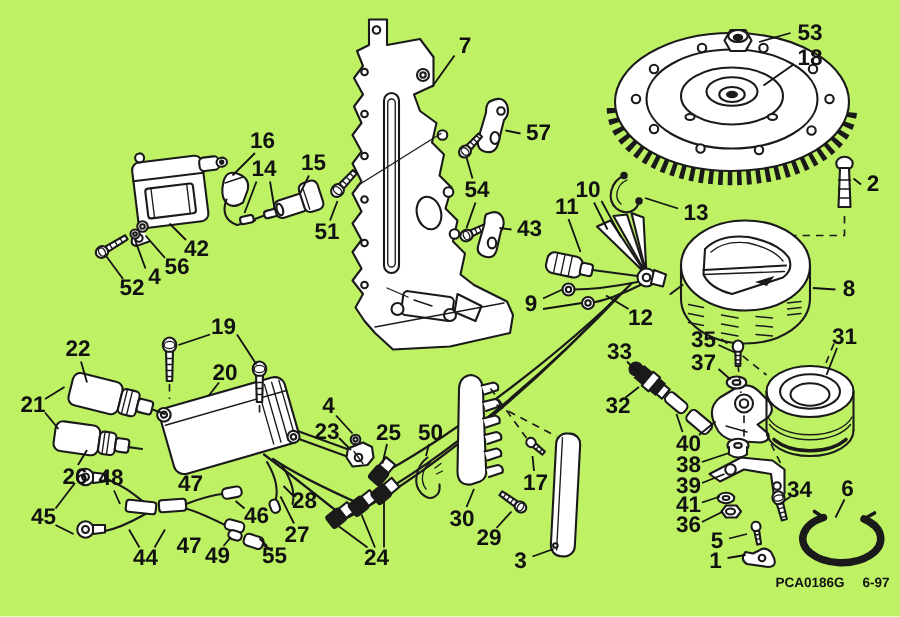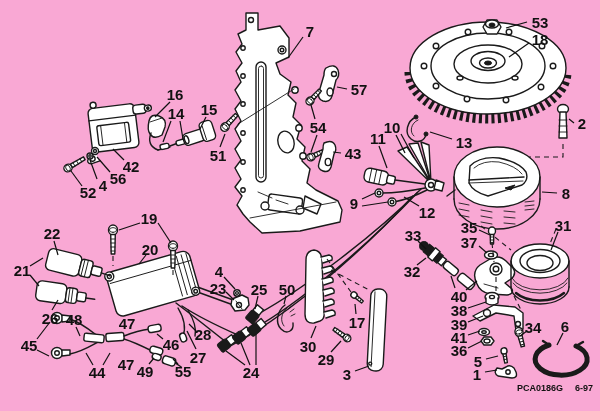--- a/index.html
+++ b/index.html
@@ -1,16 +1,16 @@
 <!DOCTYPE html>
 <html><head>
 <meta charset="utf-8">
 <style>
   html,body{margin:0;padding:0;background:#fff;}
-  .stage{position:relative;width:600px;height:411px;background:#f9a8d4;overflow:hidden;}
+  .stage{position:relative;width:600px;height:411px;background:#bef264;overflow:hidden;}
   svg{display:block;}
   .p{fill:#fff;stroke:#1a1a1a;stroke-width:1.4;stroke-linejoin:round;stroke-linecap:round;}
   .ln{fill:none;stroke:#1a1a1a;stroke-width:1.4;stroke-linecap:round;stroke-linejoin:round;}
   .thin{fill:none;stroke:#1a1a1a;stroke-width:0.9;stroke-linecap:round;}
   .dark{fill:#1a1a1a;stroke:#1a1a1a;stroke-width:1;}
   .dash{fill:none;stroke:#1a1a1a;stroke-width:1.1;stroke-dasharray:5 4;}
   .teeth{fill:none;stroke:#1a1a1a;stroke-width:15;stroke-dasharray:3 3.2;}
   .wire{fill:none;stroke:#1a1a1a;stroke-width:1.5;stroke-linecap:round;}
   .ring6{fill:none;stroke:#1a1a1a;stroke-width:5;stroke-linecap:round;}
   .callout{font:700 15px "Liberation Sans","DejaVu Sans",sans-serif;fill:#111;text-anchor:middle;dominant-baseline:central;}

